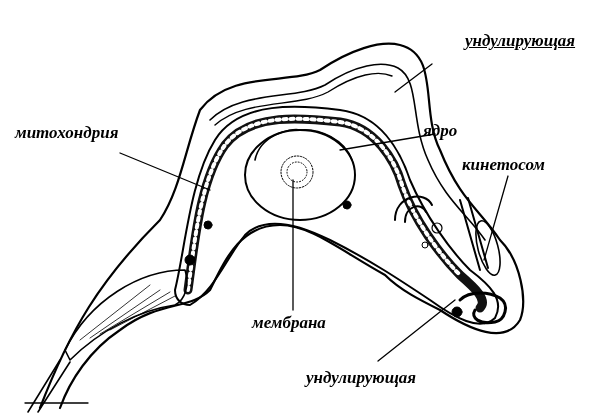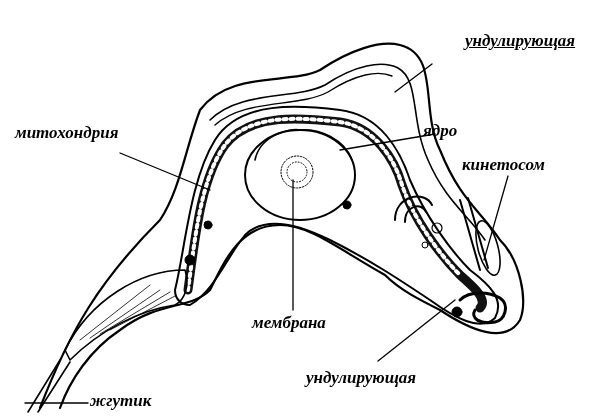--- a/index.html
+++ b/index.html
@@ -66,14 +66,13 @@
   </svg>
 
   <div class="lbl center" style="left:440px; top:32px; width:160px;text-decoration:underline;">
     <div>ундулирующая</div>
   </div>
   <div class="lbl" style="left:423px; top:122px;">ядро</div>
   <div class="lbl" style="left:15px; top:124px;font-style:italic;">митохондрия</div>
   <div class="lbl" style="left:462px; top:156px;">кинетосом</div>
   <div class="lbl" style="left:252px; top:314px;">мембрана</div>
   <div class="lbl" style="left:306px; top:369px;">ундулирующая</div>
-  <div class="lbl" style="left:90px; top:392px;">жгутик</div>
 </div>
 
 </body></html>

